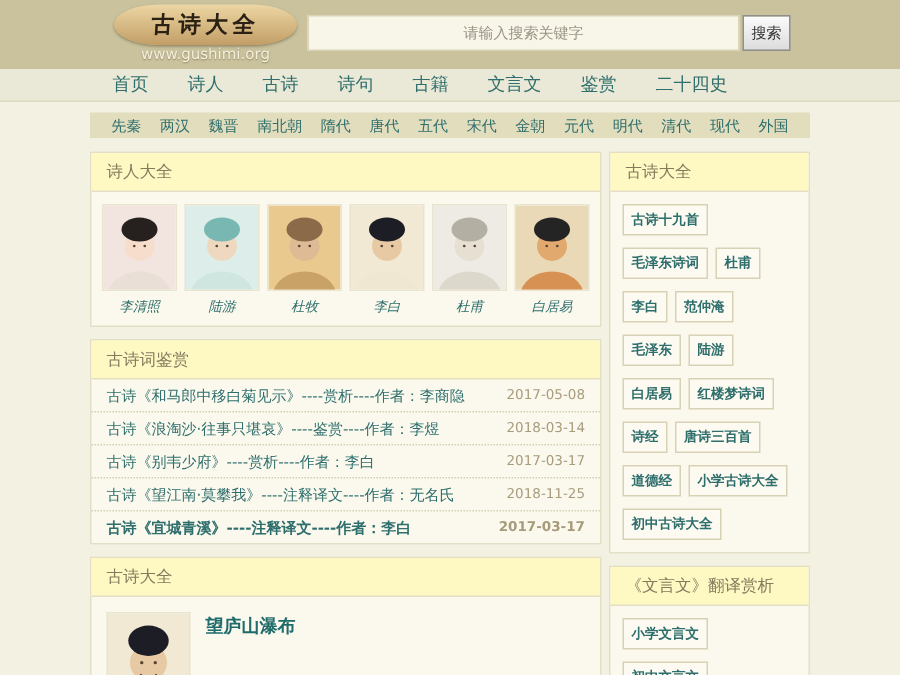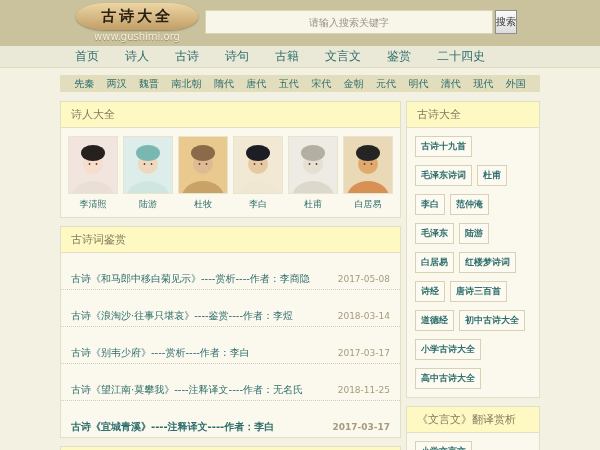--- a/index.html
+++ b/index.html
@@ -16,21 +16,21 @@
             background:linear-gradient(180deg,#caa36c,#8d6c3f); z-index:-1; border-radius:3px; }
   .banner::before { left:-12px; transform:rotate(-8deg); }
   .banner::after { right:-12px; transform:rotate(8deg); }
   .banner-title { font-family:"DejaVu Serif", serif; font-weight:bold; font-size:15px; color:#2a2013;
             letter-spacing:3px; transform:skewX(-4deg); }
   .logo-url { font-size:10px; color:#f4f0de; text-shadow:0 1px 1px rgba(90,70,30,.5); margin-top:1px; }
   .search-wrap { position:absolute; left:205px; top:10px; display:flex; }
   .search-input { width:288px; height:24px; border:1px solid #d9d3b8; background:#f8f5e9; text-align:center;
             font-size:10px; color:#555; outline:none; font-family:"DejaVu Sans", sans-serif; }
   .search-input::placeholder { color:#9a9484; }
-  .search-btn { width:22px; height:24px; margin-left:2px; border:1px solid #8f8f8f;
+  .search-btn { width:32px; height:24px; margin-left:2px; border:1px solid #8f8f8f;
             background:linear-gradient(180deg,#fbfbfb,#dcdcdc); font-size:10px; color:#333; cursor:pointer;
             font-family:"DejaVu Sans", sans-serif; }
 
   
   .navbar { height:22px; background:#eae8d7; border-bottom:1px solid #dedac0; display:flex; align-items:center;
             padding-left:75px;font-family:Liberation Mono, monospace; }
   .nav-item { font-size:12px; color:#2e6e6c; margin-right:26px; cursor:pointer; }
 
   
   .era-bar { width:480px; margin:7px auto 0; background:#e1ddbd; height:17px; display:flex;
@@ -42,32 +42,32 @@
   .col-main { width:341px; margin-right:5px; }
   .col-side { width:134px; }
   .panel { background:#fbf9ee; border:1px solid #e3dfc6; margin-bottom:8px; }
   .panel-head { background:#fef9c3; color:#847a5e; font-size:11px; padding:5px 10px;
             border-bottom:1px solid #e3dfc6; }
 
   
   .poet-row { display:flex; justify-content:space-between; padding:8px 7px 4px; }
   .poet-card { width:50px; cursor:pointer; }
   .poet-card svg { width:50px; height:58px; display:block; border:1px solid #e8e4cf; }
-  .poet-name { display:block; text-align:center; font-size:9px; color:#2e6e6c; padding:4px 0 2px; }
+  .poet-name { display:block; text-align:center; font-size:9px; color:#2e6e6c; padding:4px 0 2px;font-style:italic; }
   
   .p0 .bgc{fill:#f2e4de}.p0 .hat{fill:#26211f}.p0 .skin{fill:#f6ddcc}.p0 .robe{fill:#e9dfd6}
   .p1 .bgc{fill:#ddeeea}.p1 .hat{fill:#79b8b2}.p1 .skin{fill:#eed8bf}.p1 .robe{fill:#cfe6e0}
   .p2 .bgc{fill:#e9c98e}.p2 .hat{fill:#8a6a48}.p2 .skin{fill:#debb94}.p2 .robe{fill:#c9a268}
   .p3 .bgc{fill:#f1e9d4}.p3 .hat{fill:#1d1d26}.p3 .skin{fill:#e7caa4}.p3 .robe{fill:#efe7d2}
   .p4 .bgc{fill:#edebe3}.p4 .hat{fill:#b3afa2}.p4 .skin{fill:#e6dfd2}.p4 .robe{fill:#dcd8cc}
   .p5 .bgc{fill:#ead9b6}.p5 .hat{fill:#242424}.p5 .skin{fill:#e2a96f}.p5 .robe{fill:#d79152}
   .eye { fill:#574433; }
 
   
-  .apr-row { display:flex; justify-content:space-between; align-items:center; padding:19px 10px 3px;
+  .apr-row { display:flex; justify-content:space-between; align-items:center; padding:4px 10px 3px;
             border-bottom:1px dotted #d4cfb1; }
   .apr-row:last-child { border-bottom:none;font-weight:bold; }
   .apr-link { font-size:10px; color:#2e6e6c; white-space:nowrap; overflow:hidden; cursor:pointer; }
   .apr-date { font-size:9px; color:#a79b7b; }
 
   
   .entry { display:flex; padding:10px; }
   .entry-avatar { width:56px; height:72px; flex:none; cursor:pointer; }
   .entry-avatar svg { width:56px; height:72px; display:block; border:1px solid #e8e4cf; }
   .entry-body { padding-left:10px; line-height:1.55; }
@@ -254,23 +254,22 @@
         <span class="side-tag">杜甫</span>
         <span class="side-tag">李白</span>
         <span class="side-tag">范仲淹</span>
         <span class="side-tag">毛泽东</span>
         <span class="side-tag">陆游</span>
         <span class="side-tag">白居易</span>
         <span class="side-tag">红楼梦诗词</span>
         <span class="side-tag">诗经</span>
         <span class="side-tag">唐诗三百首</span>
         <span class="side-tag">道德经</span>
+        <span class="side-tag">小学古诗大全</span>
         <span class="side-tag">初中古诗大全</span>
-        <span class="side-tag">小学古诗大全</span>
-        <span class="side-tag">高中古诗大全</span>
       </div>
     </div>
 
     <div class="panel">
       <div class="panel-head">《文言文》翻译赏析</div>
       <div class="tag-wrap">
         <span class="side-tag">小学文言文</span>
         <span class="side-tag">初中文言文</span>
 
       </div>

